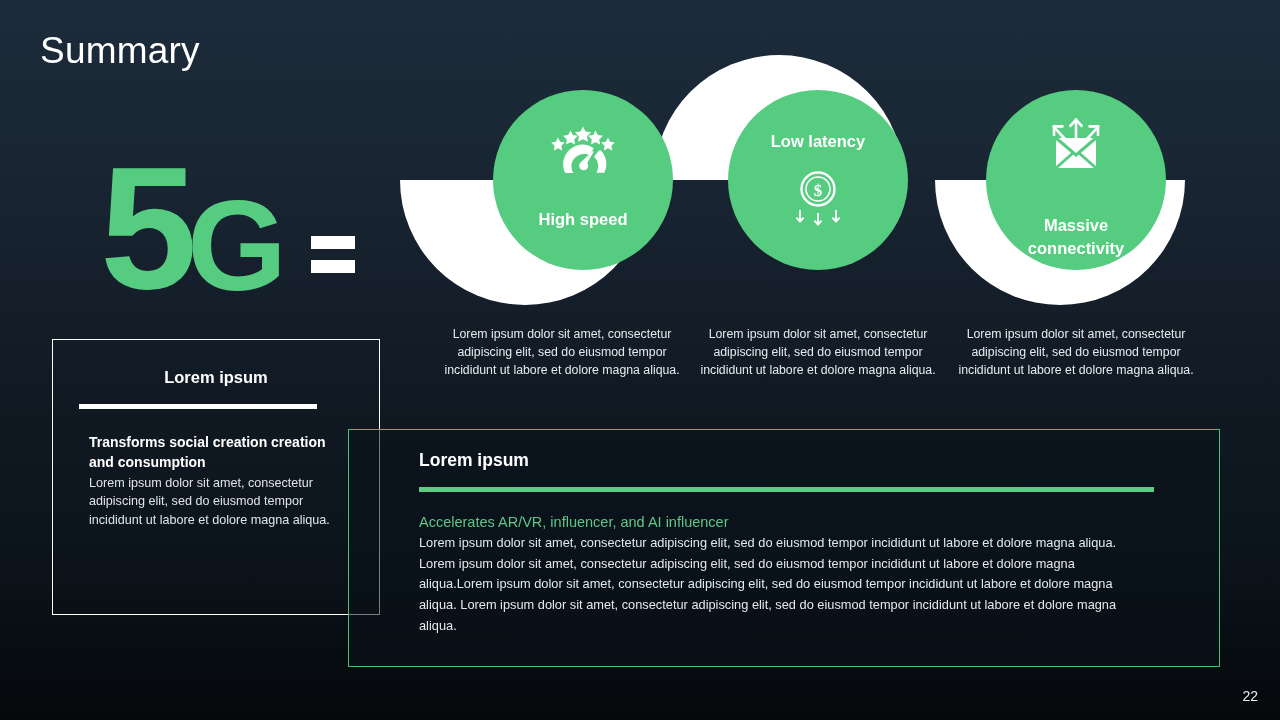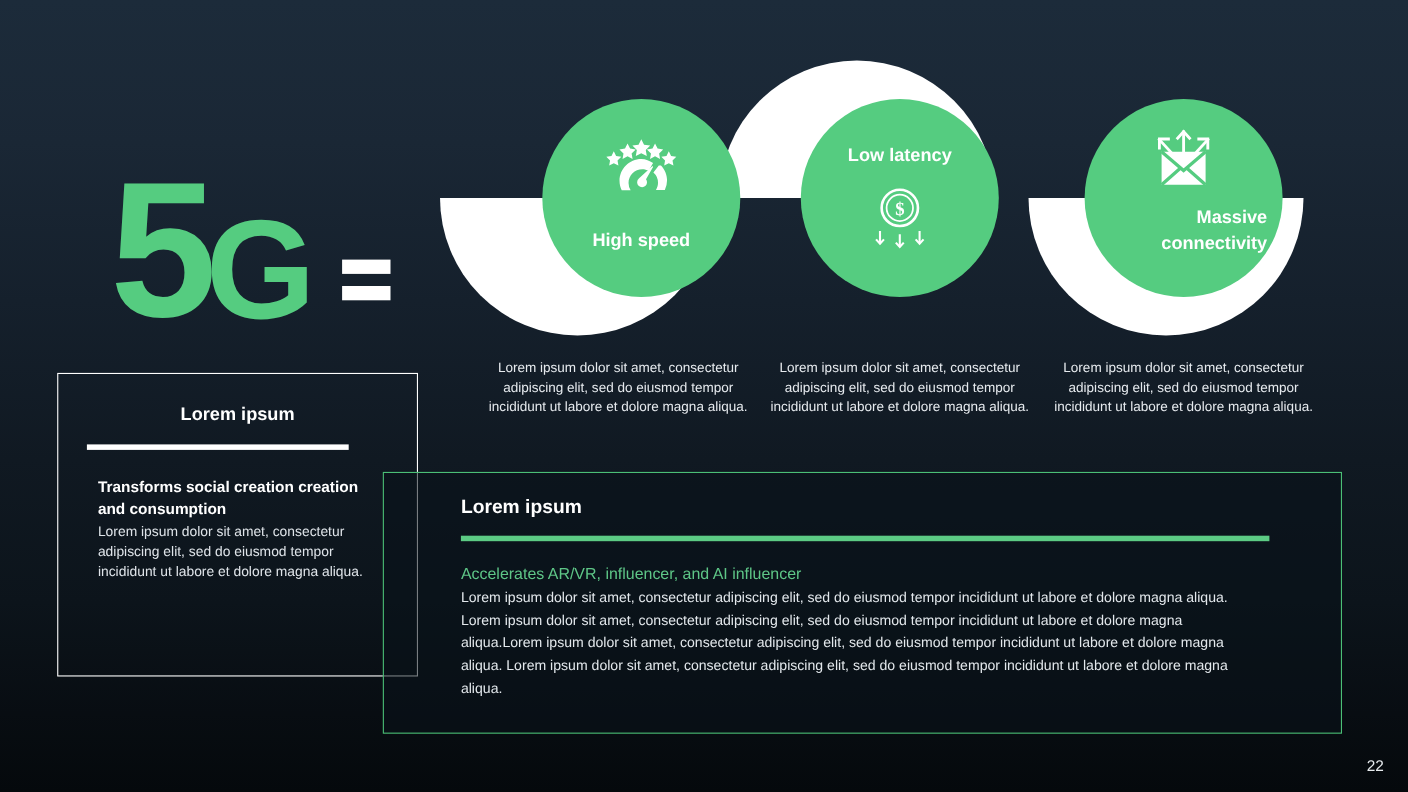--- a/index.html
+++ b/index.html
@@ -77,21 +77,21 @@
     font-size:16.5px; font-weight:600; text-align:center;
     line-height:1.42; padding:0 14px;
   }
   
   .fc2 { justify-content:flex-start; }
   .fc2 .f-label { margin-top:40px; }
   .fc2 .icon-slot { height:80px; margin-top:8px; }
   .fc1 .icon-slot { margin-top:22px; }
   .fc1 .f-label { margin-top:18px; }
   .fc3 .icon-slot { margin-top:18px; }
-  .fc3 .f-label { margin-top:1px;text-align:right; }
+  .fc3 .f-label { margin-top:28px; }
 
   
   .caption {
     position:absolute; top:326px; width:236px;
     font-size:12.3px; line-height:1.45;
     color:#e6eaee; text-align:center;
   }
   .cap1 { left:444px; }
   .cap2 { left:700px; }
   .cap3 { left:958px; }
@@ -149,20 +149,21 @@
     position:absolute; right:22px; bottom:16px;
     font-size:14px; color:#e8ecef;
   }
   svg { display:block; }
 </style>
 </head>
 <body>
 
 <div class="slide">
 
+  <div class="page-title">Summary</div>
 
   <div class="fiveg-wrap">
     <div class="fiveg-5">5</div>
     <div class="fiveg-g">G</div>
     <div class="equals">
       <span></span>
       <span></span>
     </div>
   </div>
 

